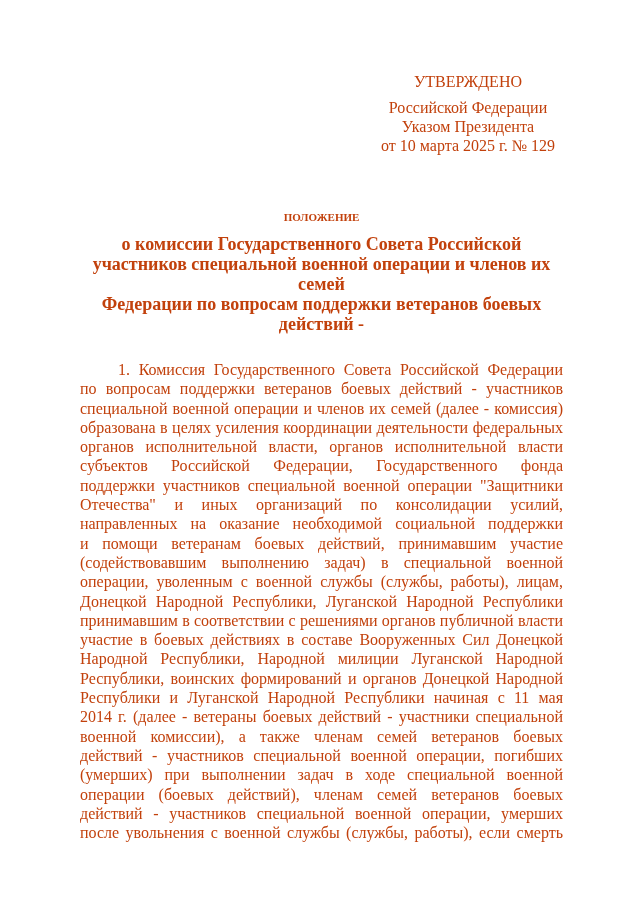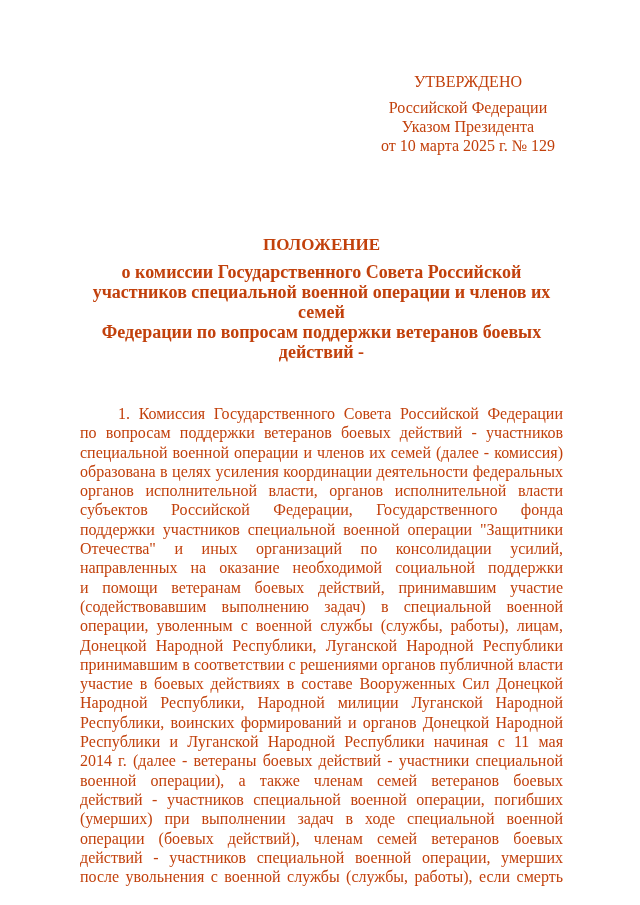--- a/index.html
+++ b/index.html
@@ -23,35 +23,35 @@
     margin-left: auto;
     margin-right: 0;
     text-align: center;
     font-size: 16px;
     line-height: 19px;
   }
   .approval-label {
     margin-bottom: 7px;
   }
   .doc-title {
-    margin-top: 80px;
+    margin-top: 52px;
     text-align: center;
     font-weight: bold;
-    font-size: 17px;
+    font-size: 11px;
     line-height: 20px;
   }
   .doc-subtitle {
     margin-top: 7px;
     text-align: center;
     font-weight: bold;
     font-size: 18px;
     line-height: 20px;
   }
   .body-paragraph {
-    margin-top: 42px;
+    margin-top: 26px;
     font-size: 16px;
   }
   .body-line {
     text-align: justify;
     text-align-last: justify;
     line-height: 19.3px;
     white-space: normal;
     overflow: hidden;
   }
   .body-line:first-child {
@@ -93,21 +93,21 @@
       <div class="body-line">и помощи ветеранам боевых действий, принимавшим участие</div>
       <div class="body-line">(содействовавшим выполнению задач) в специальной военной</div>
       <div class="body-line">операции, уволенным с военной службы (службы, работы), лицам,</div>
       <div class="body-line">Донецкой Народной Республики, Луганской Народной Республики</div>
       <div class="body-line">принимавшим в соответствии с решениями органов публичной власти</div>
       <div class="body-line">участие в боевых действиях в составе Вооруженных Сил Донецкой</div>
       <div class="body-line">Народной Республики, Народной милиции Луганской Народной</div>
       <div class="body-line">Республики, воинских формирований и органов Донецкой Народной</div>
       <div class="body-line">Республики и Луганской Народной Республики начиная с 11 мая</div>
       <div class="body-line">2014 г. (далее - ветераны боевых действий - участники специальной</div>
-      <div class="body-line">военной операции), а также членам семей ветеранов боевых</div>
+      <div class="body-line">военной комиссии), а также членам семей ветеранов боевых</div>
       <div class="body-line">действий - участников специальной военной операции, погибших</div>
       <div class="body-line">(умерших) при выполнении задач в ходе специальной военной</div>
       <div class="body-line">операции (боевых действий), членам семей ветеранов боевых</div>
       <div class="body-line">действий - участников специальной военной операции, умерших</div>
       <div class="body-line">после увольнения с военной службы (службы, работы), если смерть</div>
     </div>
 
 </div>
 
 </body></html>

